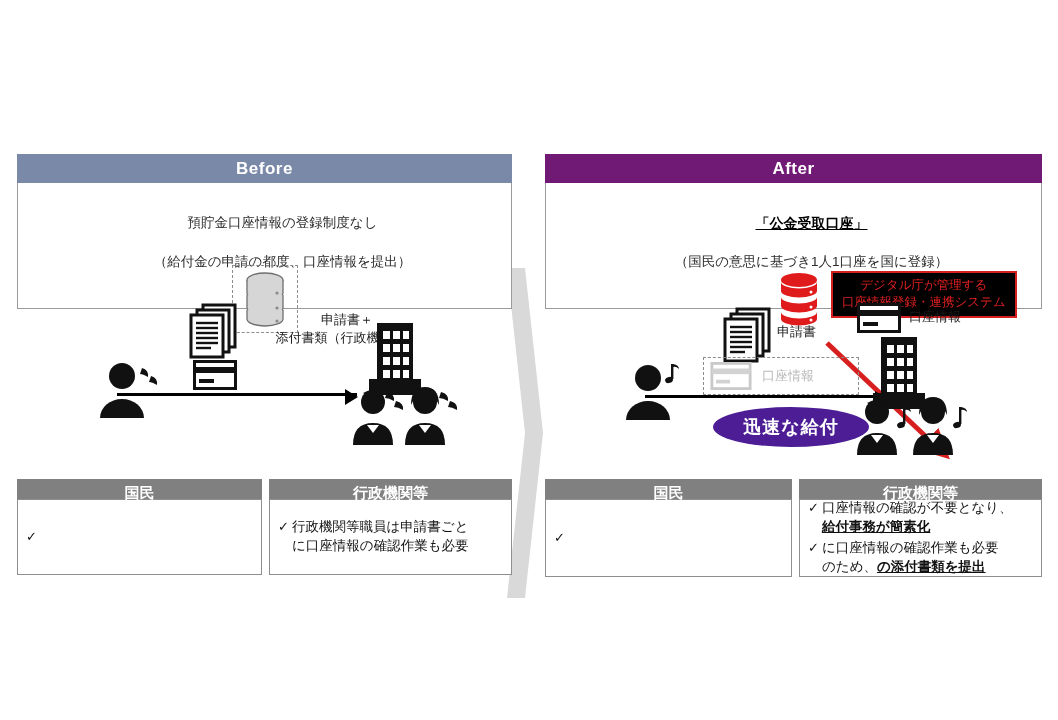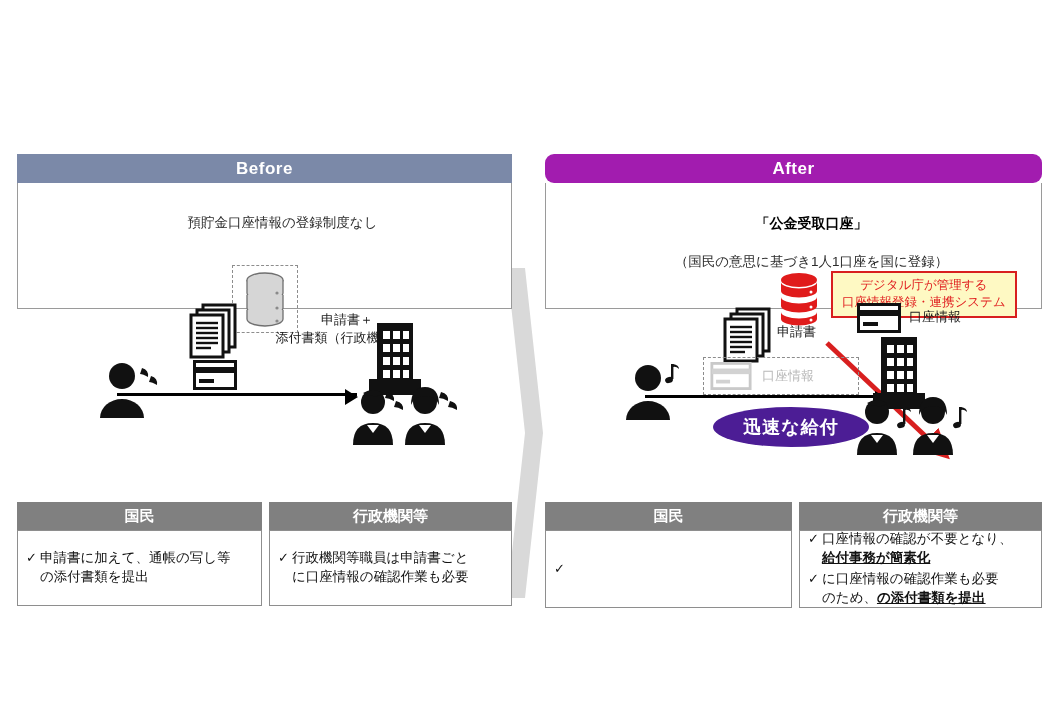--- a/index.html
+++ b/index.html
@@ -29,21 +29,21 @@
     height: 29px;
     line-height: 29px;
     text-align: center;
     color: #ffffff;
     font-size: 17px;
     font-weight: bold;
     letter-spacing: .5px;
     margin-top: 13px;
   }
   .hdr-before { background: #7b89a8; }
-  .hdr-after  { background: #a21caf; border-radius: 9px; }
+  .hdr-after  { background: #701a75; }
 
   .panel-body {
     border: 1px solid #9a9a9a;
     border-top: none;
     background: #ffffff;
     position: relative;
     box-sizing: border-box;
     padding-left: 36px;
   }
   .body-before { height: 126px; }
@@ -52,20 +52,21 @@
   .panel-caption {
     text-align: center;
     font-size: 13.5px;
     color: #2b2b2b;
     line-height: 1.45;
     padding-top: 10px;
     white-space: pre-line;
   }
   .caption-strong {
     font-weight: bold;
+    text-decoration: underline;
     font-size: 14px;
     color: #000;
   }
 
   
   .db-dashed-wrap {
     position: absolute;
     left: 50%;
     transform: translateX(-50%);
     top: 82px;
@@ -79,21 +80,21 @@
     left: 230px;
     top: 88px;
   }
 
   
   .callout {
     position: absolute;
     left: 285px;
     top: 88px;
     border: 2px solid #d81f1f;
-    background: #fef9c3;
+    background: #000000;
     padding: 4px 9px 5px 9px;
     color: #e02020;
     font-size: 12.5px;
     line-height: 1.35;
     text-align: center;
     white-space: pre-line;
   }
 
   
   .illus {
@@ -155,28 +156,27 @@
     letter-spacing: 1px;
   }
 
   
   .cols { position: absolute; left: 0; width: 100%; top: 338px; }
   .col {
     position: absolute;
     top: 0;
   }
   .col-head {
-    height: 28px;
+    height: 20px;
     line-height: 28px;
     background: #808080;
     color: #ffffff;
     font-size: 15px;
     font-weight: bold;
     text-align: center;
-    margin-top: 23px;
   }
   .col-box {
     border: 1px solid #8e8e8e;
     background: #fff;
     box-sizing: border-box;
     padding: 8px 8px 8px 8px;
     display: flex;
     flex-direction: column;
     justify-content: center;
   }
@@ -224,20 +224,21 @@
     </svg>
   </div>
 
   <div class="panel panel-before">
 
     <div class="panel-header hdr-before">Before</div>
 
     <div class="panel-body body-before">
       <div class="panel-caption">
         <div>預貯金口座情報の登録制度なし</div>
+        <div>（給付金の申請の都度、口座情報を提出）</div>
       </div>
 
       <div class="db-dashed-wrap">
         <svg class="db-gray" width="46" height="56" viewBox="0 0 46 56">
           <g fill="#d6d6d6" stroke="#6f6f6f" stroke-width="1.3">
             <ellipse cx="23" cy="9" rx="18" ry="7"></ellipse>
             <path d="M5 9 v13 a18 7 0 0 0 36 0 V9"></path>
             <path d="M5 24 v13 a18 7 0 0 0 36 0 V24"></path>
             <path d="M5 39 v9 a18 7 0 0 0 36 0 V39"></path>
           </g>
@@ -318,22 +319,20 @@
         <path d="M103 14 q8 2 7 9 q-5 -3 -9 -3z" fill="#111"></path>
       </svg>
     </div>
 
     <div class="cols">
       <div class="col" style="left:0px;width:245px">
         <div class="col-head">国民</div>
         <div class="col-box" style="height:76px">
           <div class="bullet">
             <span class="tick">✓</span>
-            <span class="btxt">申請書に加えて、通帳の写し等
-の添付書類を提出</span>
           </div>
         </div>
       </div>
 
       <div class="col" style="left:252px;width:243px">
         <div class="col-head">行政機関等</div>
         <div class="col-box" style="height:76px">
           <div class="bullet">
             <span class="tick">✓</span>
             <span class="btxt">行政機関等職員は申請書ごと

